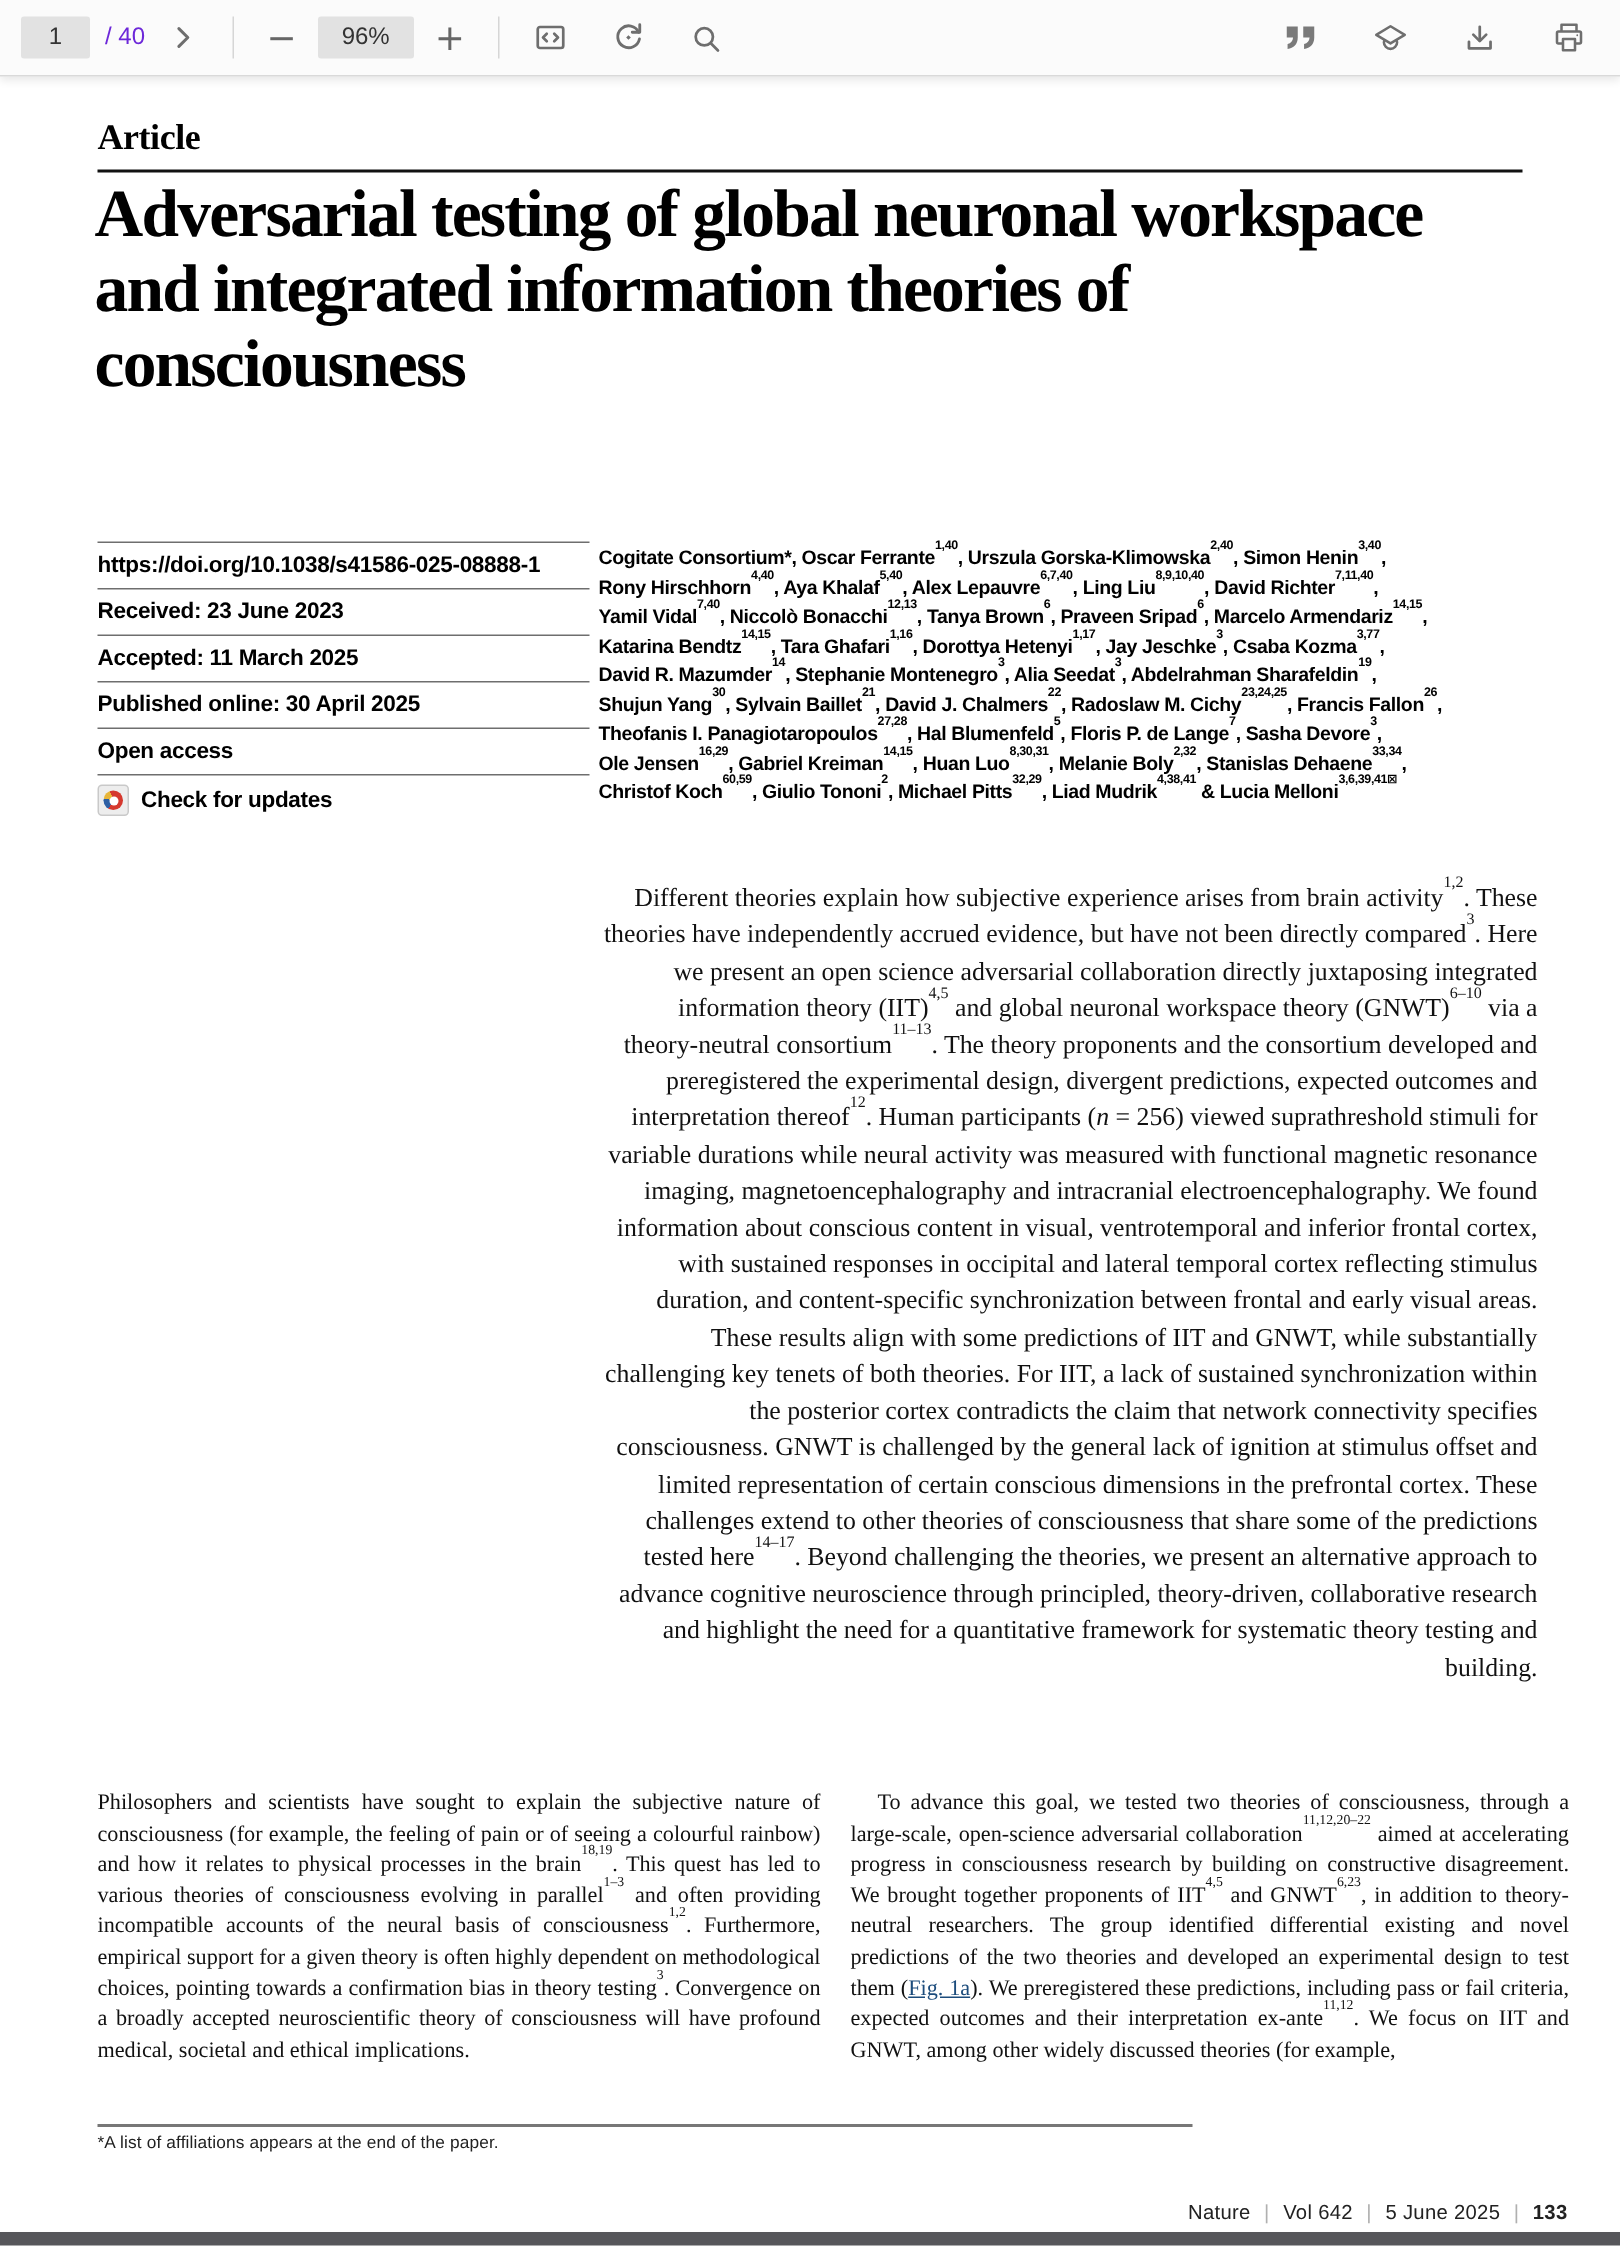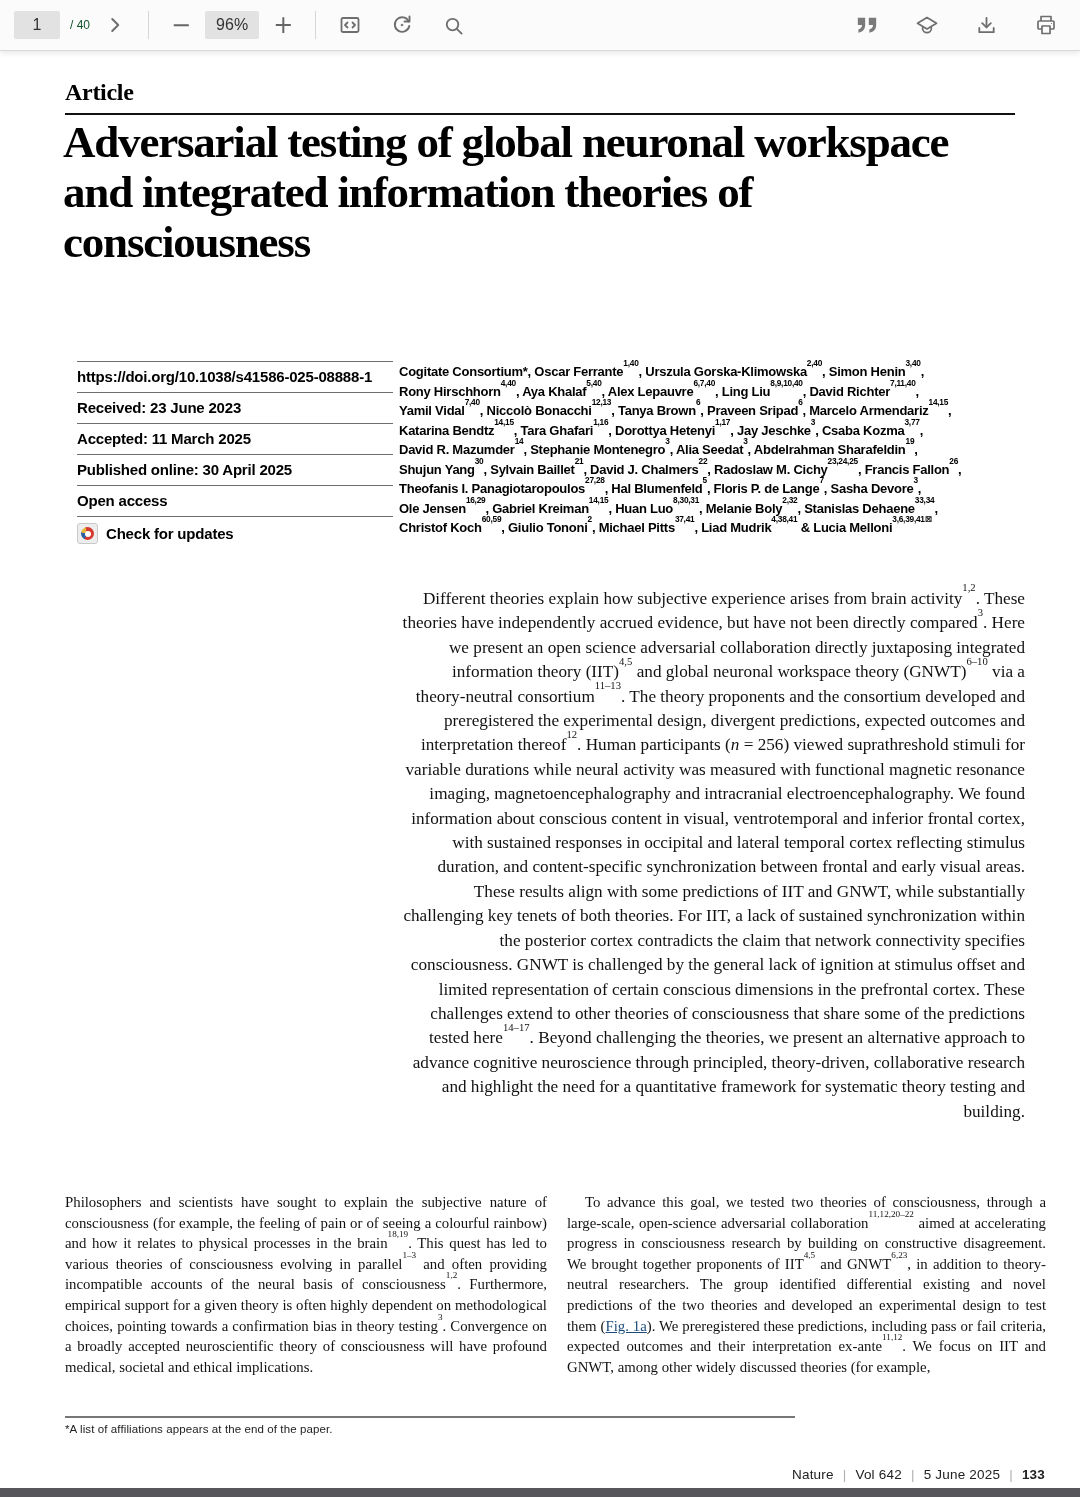--- a/index.html
+++ b/index.html
@@ -9,42 +9,42 @@
 
   
   .toolbar{position:absolute;left:0;top:0;width:1080px;height:50px;background:#fbfbfb;
            border-bottom:1px solid #d9d9d9;box-shadow:0 2px 6px rgba(0,0,0,.10);
            display:flex;align-items:center;justify-content:space-between;z-index:5;}
   .tb-left,.tb-right{display:flex;align-items:center;}
   .tb-left{padding-left:14px;}
   .tb-right{padding-right:18px;gap:28px;}
   .page-box{width:46px;height:28px;background:#e2e2e2;border-radius:2px;display:flex;align-items:center;
             justify-content:center;font-size:16px;color:#333;}
-  .page-total{margin:0 10px 0 10px;font-size:12px;color:#14532d;}
+  .page-total{margin:0 10px 0 10px;font-size:16px;color:#6d28d9;}
   .tb-btn{background:none;border:none;padding:4px;cursor:pointer;display:flex;align-items:center;justify-content:center;color:#6e6e6e;}
   .tb-btn svg{display:block;}
   .glyph{font-size:24px;line-height:20px;color:#666;font-family:"DejaVu Sans",sans-serif;}
-  .zoom-box{width:54px;height:28px;margin:0 10px;background:#e2e2e2;border-radius:2px;display:flex;
+  .zoom-box{width:64px;height:28px;margin:0 10px;background:#e2e2e2;border-radius:2px;display:flex;
             align-items:center;justify-content:center;font-size:16px;color:#333;}
   .tb-sep{width:1px;height:28px;background:#d6d6d6;margin:0 18px;}
   .icongap{margin-left:20px;}
 
   
   .page{position:absolute;left:0;top:51px;width:1080px;height:1438px;background:#fff;}
   .abs{position:absolute;}
 
   .kicker{left:65px;top:28px;font-family:"Liberation Serif","DejaVu Serif",serif;
           font-weight:700;font-size:24px;letter-spacing:-0.3px;color:#000000;}
   .kicker-rule{left:65px;top:62px;width:950px;height:2px;background:#111;}
   .title{left:63px;top:66px;width:910px;margin:0;font-family:"Liberation Serif","DejaVu Serif",serif;
          font-weight:700;font-size:45px;line-height:50px;letter-spacing:-1.2px;color:#000;}
 
   .meta-col{left:65px;top:310px;width:328px;}
   .meta-row{border-top:1.5px solid #6e6e6e;padding:6px 0 7px 0;font-weight:700;font-size:15px;
-            letter-spacing:-0.2px;color:#000;display:flex;align-items:center;gap:8px;margin-left:12px;}
+            letter-spacing:-0.2px;color:#000;display:flex;align-items:center;gap:8px;}
   .crossmark{width:19px;height:19px;background:#ededed;border:1px solid #c9c9c9;border-radius:3px;
              display:inline-flex;align-items:center;justify-content:center;flex:0 0 auto;}
   .cm-circle{width:13px;height:13px;border-radius:50%;position:relative;
              background:conic-gradient(from 210deg,#2e5fa3 0 70deg,#e8b63a 70deg 130deg,#d5382e 130deg 360deg);}
   .cm-circle::after{content:"";position:absolute;inset:3.5px;background:#fff;border-radius:50%;}
 
   .authors{left:399px;top:311px;width:640px;font-weight:700;font-size:13px;line-height:19.5px;
            letter-spacing:-0.25px;color:#000;}
   .authors div{white-space:nowrap;}
   .authors sup{font-size:64%;position:relative;top:-0.55em;font-weight:700;}
@@ -194,21 +194,21 @@
 
     <div class="abs authors">
         <div>Cogitate Consortium*, Oscar Ferrante<sup>1,40</sup>, Urszula Gorska-Klimowska<sup>2,40</sup>, Simon Henin<sup>3,40</sup>,</div>
         <div>Rony Hirschhorn<sup>4,40</sup>, Aya Khalaf<sup>5,40</sup>, Alex Lepauvre<sup>6,7,40</sup>, Ling Liu<sup>8,9,10,40</sup>, David Richter<sup>7,11,40</sup>,</div>
         <div>Yamil Vidal<sup>7,40</sup>, Niccolò Bonacchi<sup>12,13</sup>, Tanya Brown<sup>6</sup>, Praveen Sripad<sup>6</sup>, Marcelo Armendariz<sup>14,15</sup>,</div>
         <div>Katarina Bendtz<sup>14,15</sup>, Tara Ghafari<sup>1,16</sup>, Dorottya Hetenyi<sup>1,17</sup>, Jay Jeschke<sup>3</sup>, Csaba Kozma<sup>3,77</sup>,</div>
         <div>David R. Mazumder<sup>14</sup>, Stephanie Montenegro<sup>3</sup>, Alia Seedat<sup>3</sup>, Abdelrahman Sharafeldin<sup>19</sup>,</div>
         <div>Shujun Yang<sup>30</sup>, Sylvain Baillet<sup>21</sup>, David J. Chalmers<sup>22</sup>, Radoslaw M. Cichy<sup>23,24,25</sup>, Francis Fallon<sup>26</sup>,</div>
         <div>Theofanis I. Panagiotaropoulos<sup>27,28</sup>, Hal Blumenfeld<sup>5</sup>, Floris P. de Lange<sup>7</sup>, Sasha Devore<sup>3</sup>,</div>
         <div>Ole Jensen<sup>16,29</sup>, Gabriel Kreiman<sup>14,15</sup>, Huan Luo<sup>8,30,31</sup>, Melanie Boly<sup>2,32</sup>, Stanislas Dehaene<sup>33,34</sup>,</div>
-        <div>Christof Koch<sup>60,59</sup>, Giulio Tononi<sup>2</sup>, Michael Pitts<sup>37,41</sup>, Liad Mudrik<sup>4,38,41</sup> &amp; Lucia Melloni<sup>3,6,39,41⊠</sup></div>
+        <div>Christof Koch<sup>60,59</sup>, Giulio Tononi<sup>2</sup>, Michael Pitts<sup>32,29</sup>, Liad Mudrik<sup>4,38,41</sup> &amp; Lucia Melloni<sup>3,6,39,41⊠</sup></div>
       </div>
 
     <div class="abs abstract">Different theories explain how subjective experience arises from brain activity<sup>1,2</sup>. These theories have independently accrued evidence, but have not been directly compared<sup>3</sup>. Here we present an open science adversarial collaboration directly juxtaposing integrated information theory (IIT)<sup>4,5</sup> and global neuronal workspace theory (GNWT)<sup>6–10</sup> via a theory-neutral consortium<sup>11–13</sup>. The theory proponents and the consortium developed and preregistered the experimental design, divergent predictions, expected outcomes and interpretation thereof<sup>12</sup>. Human participants (<i>n</i> = 256) viewed suprathreshold stimuli for variable durations while neural activity was measured with functional magnetic resonance imaging, magnetoencephalography and intracranial electroencephalography. We found information about conscious content in visual, ventrotemporal and inferior frontal cortex, with sustained responses in occipital and lateral temporal cortex reflecting stimulus duration, and content-specific synchronization between frontal and early visual areas. These results align with some predictions of IIT and GNWT, while substantially challenging key tenets of both theories. For IIT, a lack of sustained synchronization within the posterior cortex contradicts the claim that network connectivity specifies consciousness. GNWT is challenged by the general lack of ignition at stimulus offset and limited representation of certain conscious dimensions in the prefrontal cortex. These challenges extend to other theories of consciousness that share some of the predictions tested here<sup>14–17</sup>. Beyond challenging the theories, we present an alternative approach to advance cognitive neuroscience through principled, theory-driven, collaborative research and highlight the need for a quantitative framework for systematic theory testing and building.</div>
 
     <div class="abs col col-left">Philosophers and scientists have sought to explain the subjective nature of consciousness (for example, the feeling of pain or of seeing a colourful rainbow) and how it relates to physical processes in the brain<sup>18,19</sup>. This quest has led to various theories of consciousness evolving in parallel<sup>1–3</sup> and often providing incompatible accounts of the neural basis of consciousness<sup>1,2</sup>. Furthermore, empirical support for a given theory is often highly dependent on methodological choices, pointing towards a confirmation bias in theory testing<sup>3</sup>. Convergence on a broadly accepted neuroscientific theory of consciousness will have profound medical, societal and ethical implications.</div>
     <div class="abs col col-right">To advance this goal, we tested two theories of consciousness, through a large-scale, open-science adversarial collaboration<sup>11,12,20–22</sup> aimed at accelerating progress in consciousness research by building on constructive disagreement. We brought together proponents of IIT<sup>4,5</sup> and GNWT<sup>6,23</sup>, in addition to theory-neutral researchers. The group identified differential existing and novel predictions of the two theories and developed an experimental design to test them (<a class="fig-link">Fig. 1a</a>). We preregistered these predictions, including pass or fail criteria, expected outcomes and their interpretation ex-ante<sup>11,12</sup>. We focus on IIT and GNWT, among other widely discussed theories (for example,</div>
 
     <div class="abs foot-rule"></div>
     <div class="abs footnote">*A list of affiliations appears at the end of the paper.</div>
 

